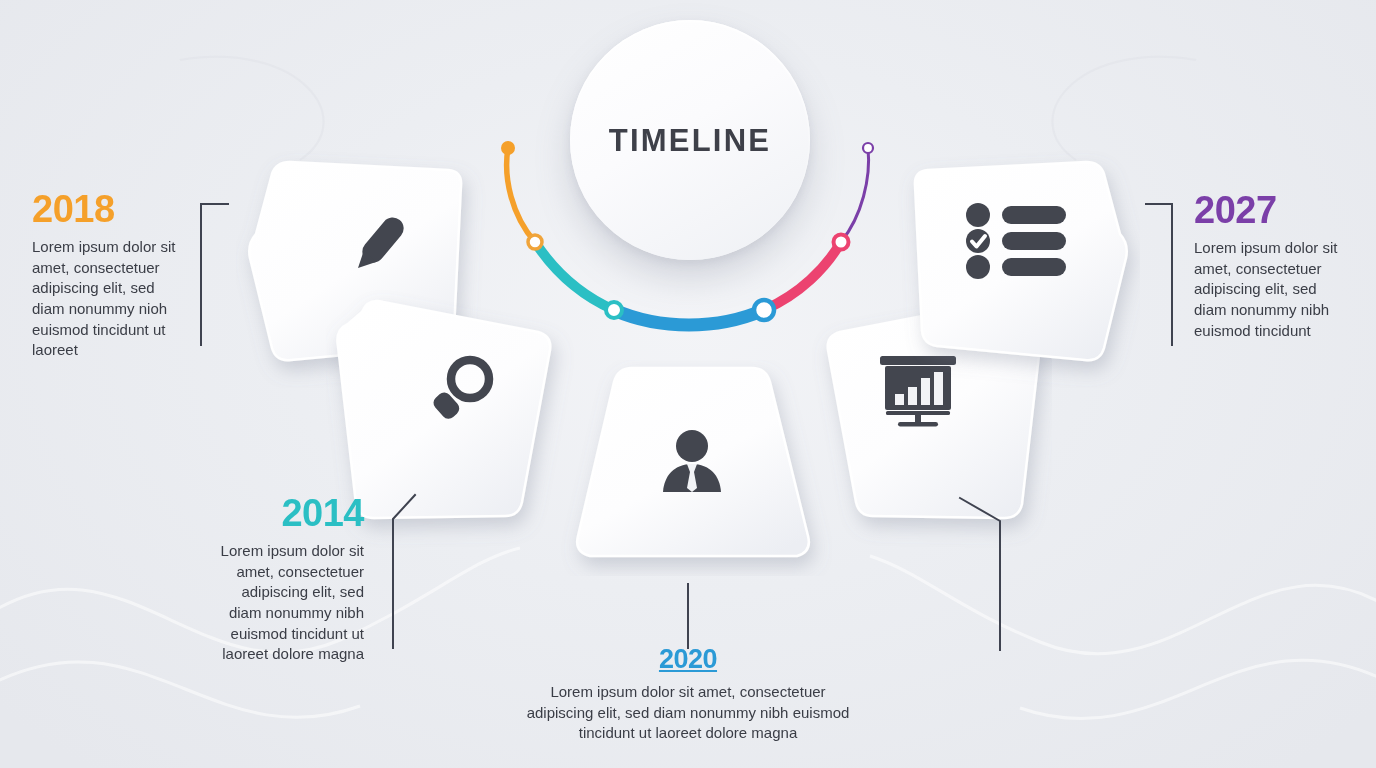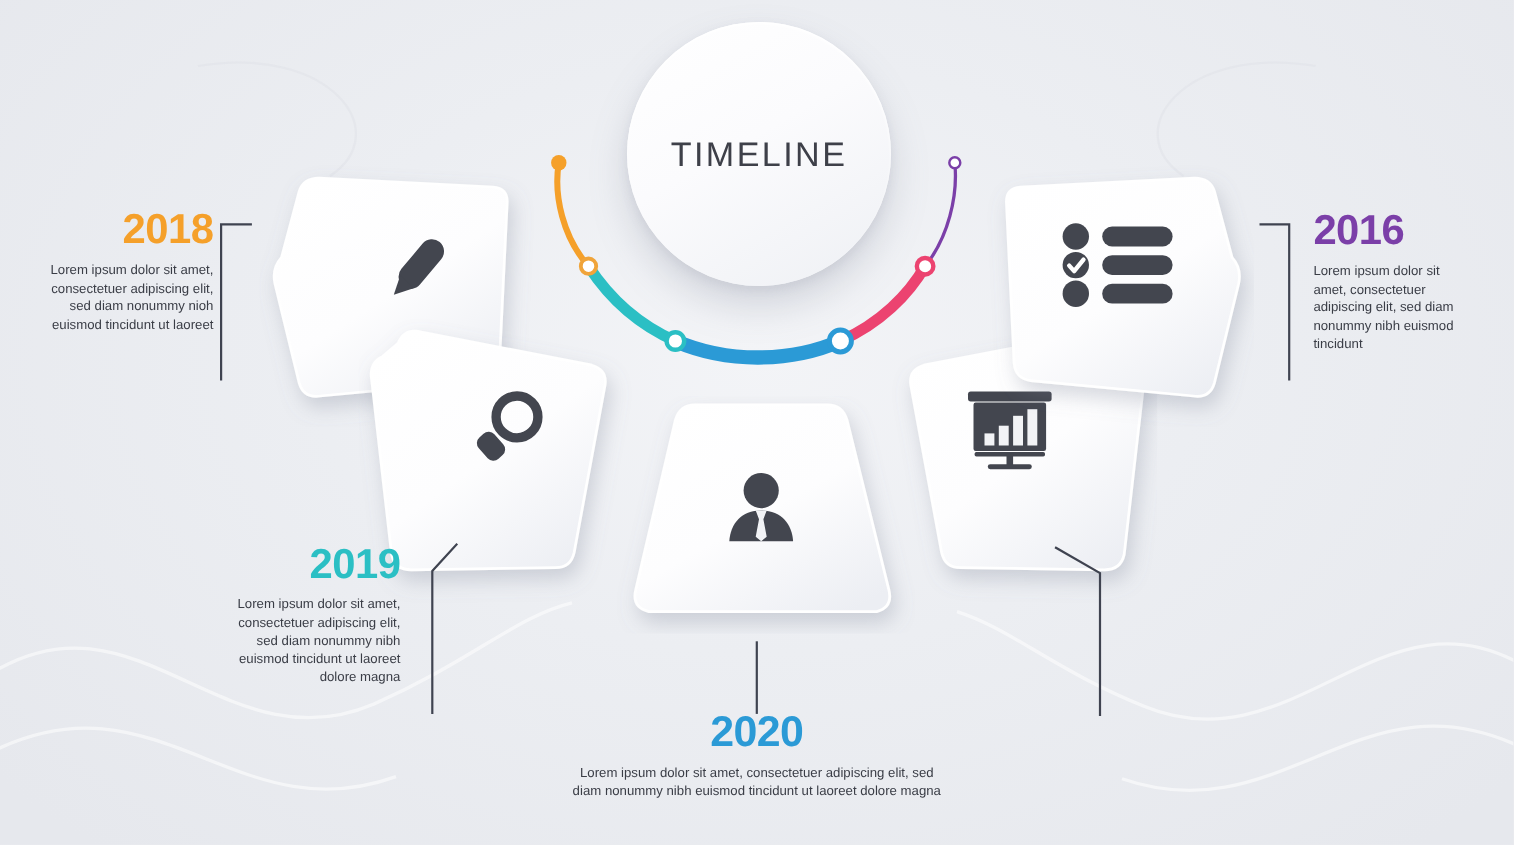--- a/index.html
+++ b/index.html
@@ -40,21 +40,21 @@
       0 4px 10px rgba(120,126,145,0.12),
       inset 0 2px 3px rgba(255,255,255,0.95);
     display: flex;
     flex-direction: column;
     align-items: center;
     justify-content: center;
     z-index: 20;
   }
   #center-circle .title-main {
     font-size: 31px;
-    font-weight: normal;
+    font-weight: bold;
     letter-spacing: 2.2px;
     color: #3e4049;
     line-height: 1;
   }
   #center-circle .title-sub {
     font-size: 28px;
     font-weight: normal;
     letter-spacing: 0.6px;
     color: #565a64;
     line-height: 1.25;
@@ -87,33 +87,33 @@
     z-index: 30;
   }
   .info .year {
     font-size: 38px;
     font-weight: bold;
     line-height: 1;
     letter-spacing: -0.5px;
     margin-bottom: 9px;
   }
   .info .body {
-    font-size: 12px;
+    font-size: 15px;
     line-height: 1.38;
     color: #3a3d46;
   }
 
-  #info-2018 { left: 44px; top: 190px; width: 150px; text-align: right; }
+  #info-2018 { left: 32px; top: 190px; width: 150px; }
   #info-2018 .year { color: #f5a02a; }
 
   #info-2019 { left: 206px; top: 494px; width: 158px; text-align: right; }
   #info-2019 .year { color: #2bbfc4; }
 
   #info-2020 { left: 520px; top: 646px; width: 336px; text-align: center; }
-  #info-2020 .year { color: #2b9ad6; font-size: 39px; }
+  #info-2020 .year { color: #2b9ad6; font-size: 27px; text-decoration: underline; }
 
   #info-2021 { left: 1011px; top: 498px; width: 170px; text-align: left; }
   #info-2021 .year { color: #ec4370; }
 
   #info-2022 { left: 1194px; top: 191px; width: 146px; text-align: left; }
   #info-2022 .year { color: #7b3fa8; }
 
   
   #connectors { position: absolute; inset: 0; z-index: 25; pointer-events: none; }
 </style>
@@ -263,28 +263,28 @@
       <path d="M 1146 204 L 1172 204 L 1172 345"></path>
     </g>
   </svg>
 
   <div class="info" id="info-2018">
     <div class="year">2018</div>
     <div class="body">Lorem ipsum dolor sit amet, consectetuer adipiscing elit, sed diam nonummy nioh euismod tincidunt ut laoreet</div>
   </div>
 
   <div class="info" id="info-2019">
-    <div class="year">2019</div>
+    <div class="year">2014</div>
     <div class="body">Lorem ipsum dolor sit amet, consectetuer adipiscing elit, sed diam nonummy nibh euismod tincidunt ut laoreet dolore magna</div>
   </div>
 
   <div class="info" id="info-2020">
     <div class="year">2020</div>
     <div class="body">Lorem ipsum dolor sit amet, consectetuer adipiscing elit, sed diam nonummy nibh euismod tincidunt ut laoreet dolore magna</div>
   </div>
 
 
   <div class="info" id="info-2022">
-    <div class="year">2016</div>
+    <div class="year">2027</div>
     <div class="body">Lorem ipsum dolor sit amet, consectetuer adipiscing elit, sed diam nonummy nibh euismod tincidunt</div>
   </div>
 
 </div>
 
 </body></html>

